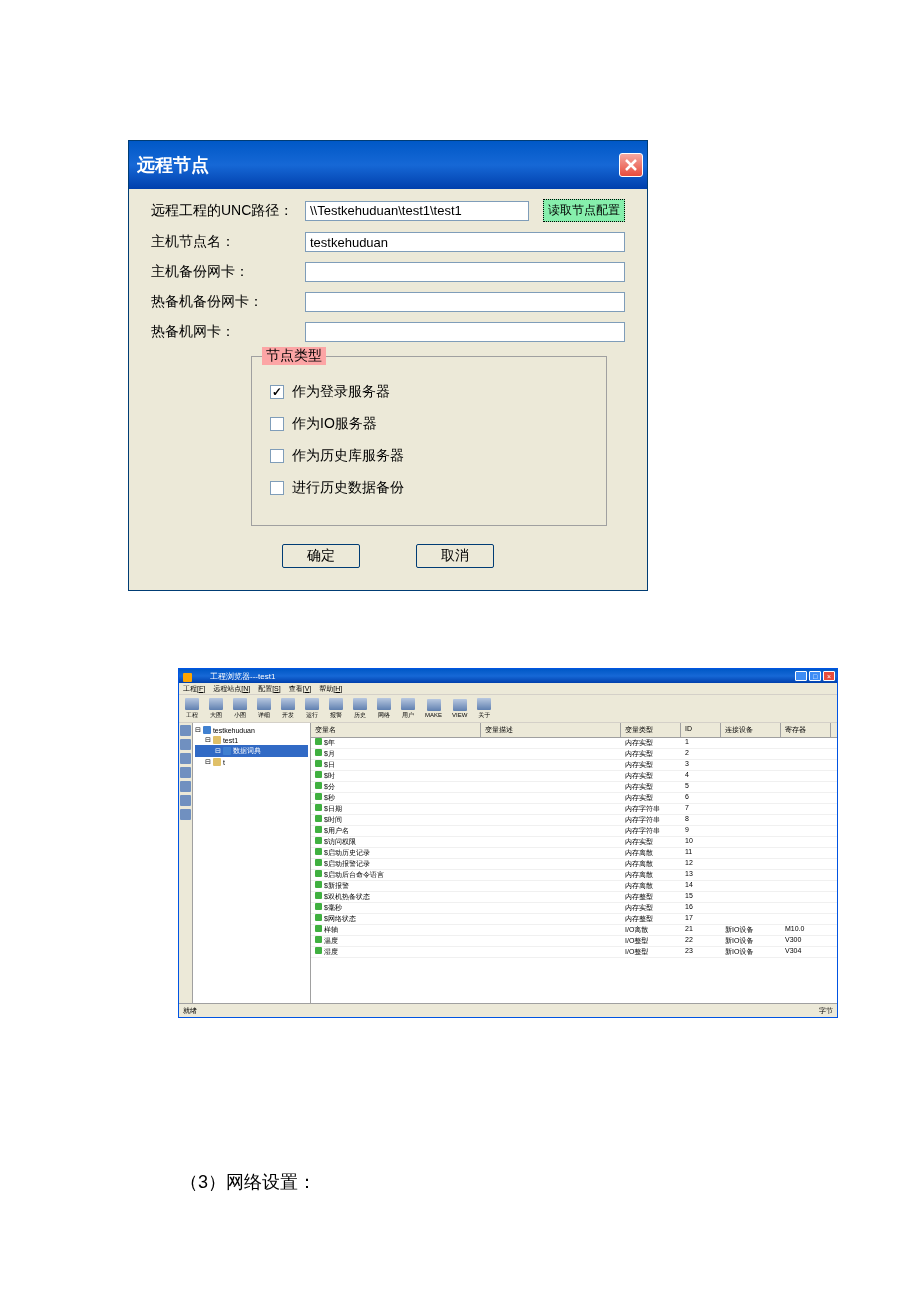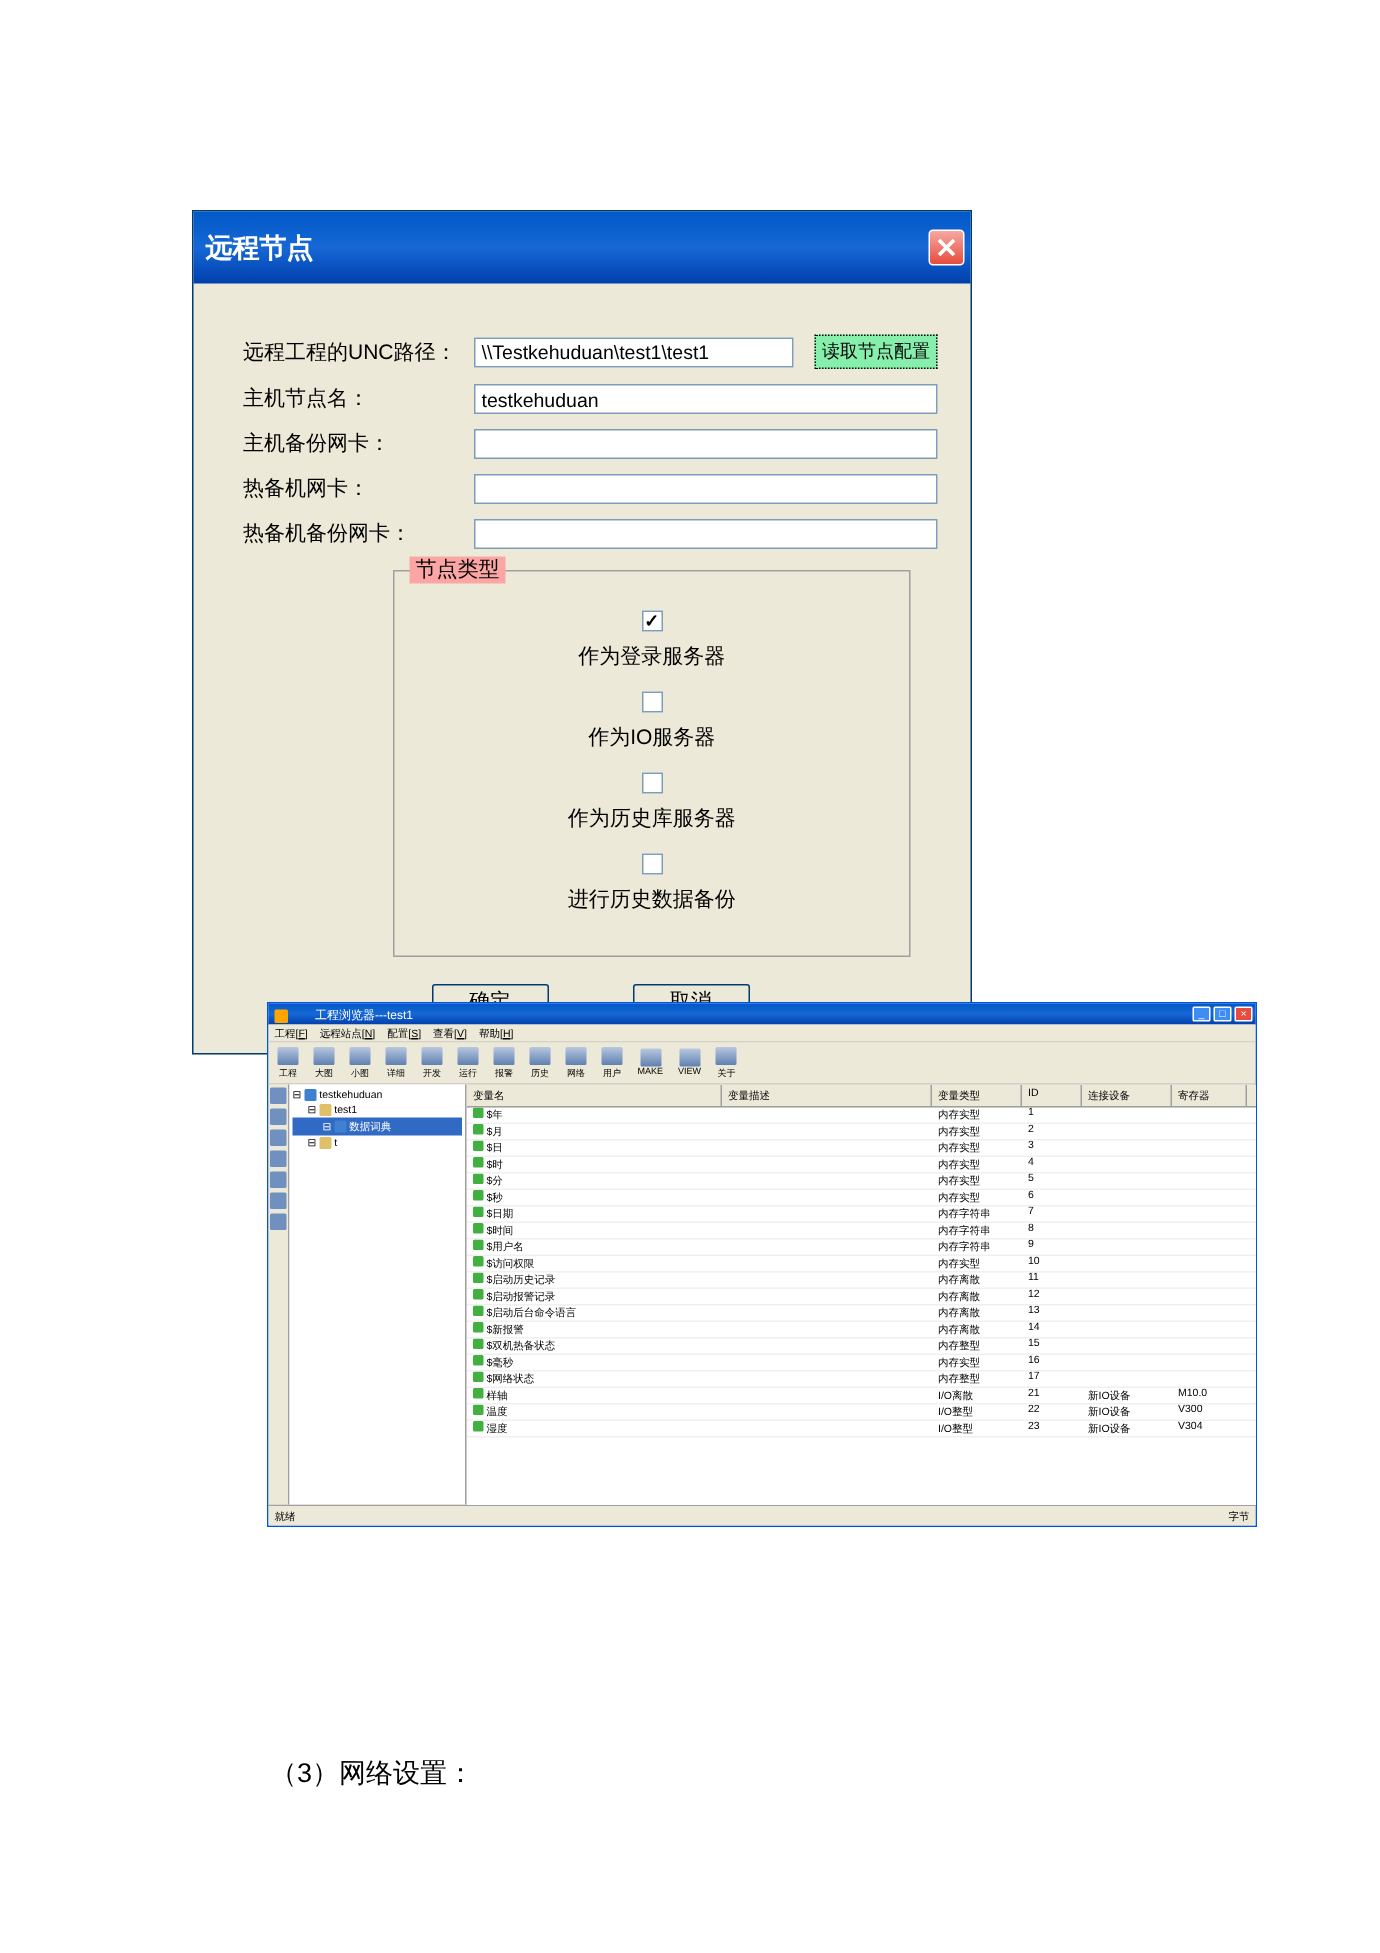--- a/index.html
+++ b/index.html
@@ -39,21 +39,21 @@
       background: linear-gradient(to bottom, #F5A9A2 0%, #E74C3C 100%);
       border: 1px solid #fff;
       border-radius: 3px;
       display: flex;
       align-items: center;
       justify-content: center;
       cursor: pointer;
     }
     .close-btn svg { width: 16px; height: 16px; }
     
-    .dialog-body { padding: 34px 22px 22px 22px; font-size: 14px; margin-left: 11px; }
+    .dialog-body { padding: 10px 22px 22px 22px; font-size: 14px; }
     .form-row {
       display: flex;
       align-items: center;
       margin-bottom: 10px;
       gap: 6px;
     }
     .form-label {
       width: 148px;
       text-align: left;
       flex-shrink: 0;
@@ -90,21 +90,20 @@
       background: #fca5a5;
       padding: 0 4px;
       font-size: 14px;
       text-align: center;
     }
     .checkbox-row {
       display: flex;
       align-items: center;
       margin: 14px 0;
       gap: 8px;
-      flex-direction: column;
     }
     .checkbox {
       width: 14px;
       height: 14px;
       border: 1px solid #7F9DB9;
       background: #fff;
       display: flex;
       align-items: center;
       justify-content: center;
       cursor: pointer;
@@ -344,25 +343,25 @@
     </div>
     <div class="form-row">
       <span class="form-label">主机节点名：</span>
       <input class="form-input" value="testkehuduan" style="">
     </div>
     <div class="form-row">
       <span class="form-label">主机备份网卡：</span>
       <input class="form-input" value="" style="">
     </div>
     <div class="form-row">
+      <span class="form-label">热备机备份网卡：</span>
+      <input class="form-input" value="" style="">
+    </div>
+    <div class="form-row">
       <span class="form-label">热备机网卡：</span>
-      <input class="form-input" value="" style="">
-    </div>
-    <div class="form-row">
-      <span class="form-label">热备机备份网卡：</span>
       <input class="form-input" value="" style="">
     </div>
 
     <div class="fieldset">
       <span class="fieldset-legend">节点类型</span>
       <div class="checkbox-row">
         <div class="checkbox checked"></div>
         <span>作为登录服务器</span>
       </div>
       <div class="checkbox-row">

